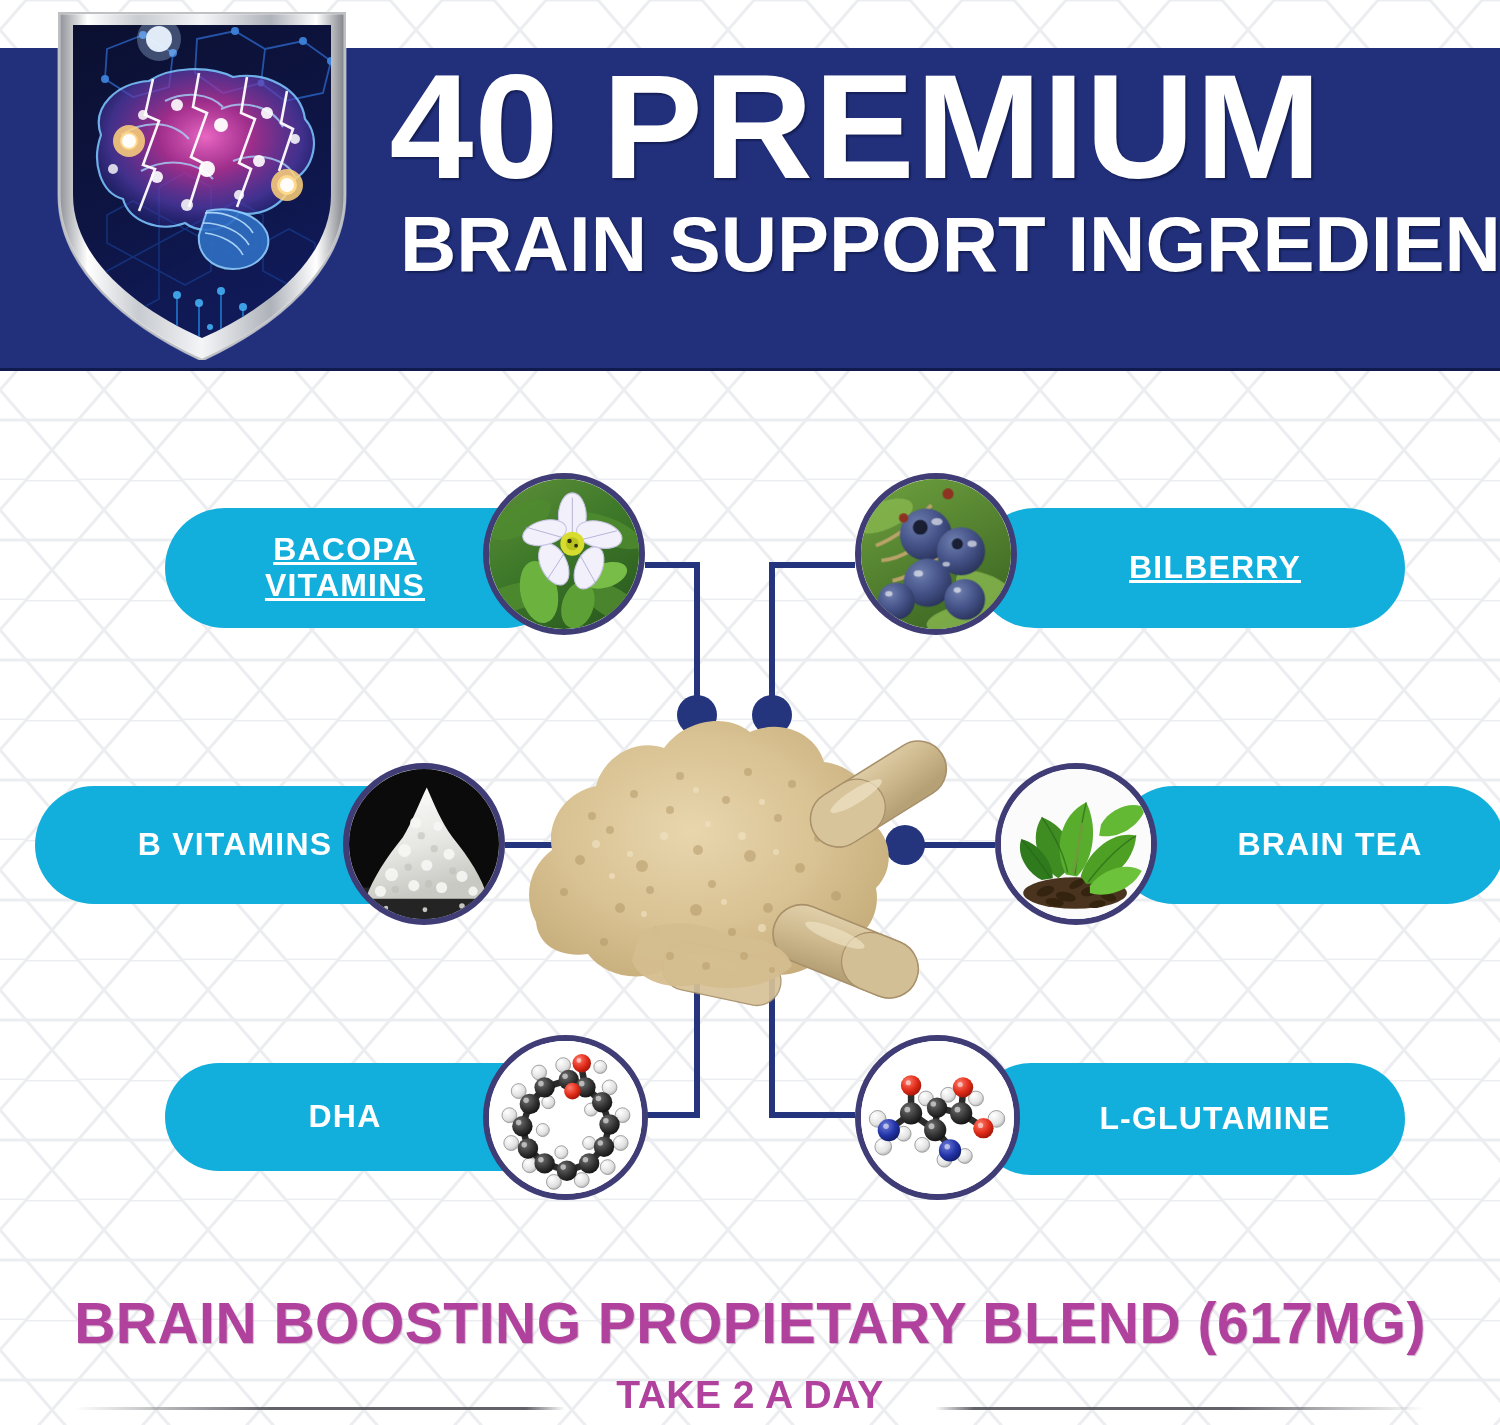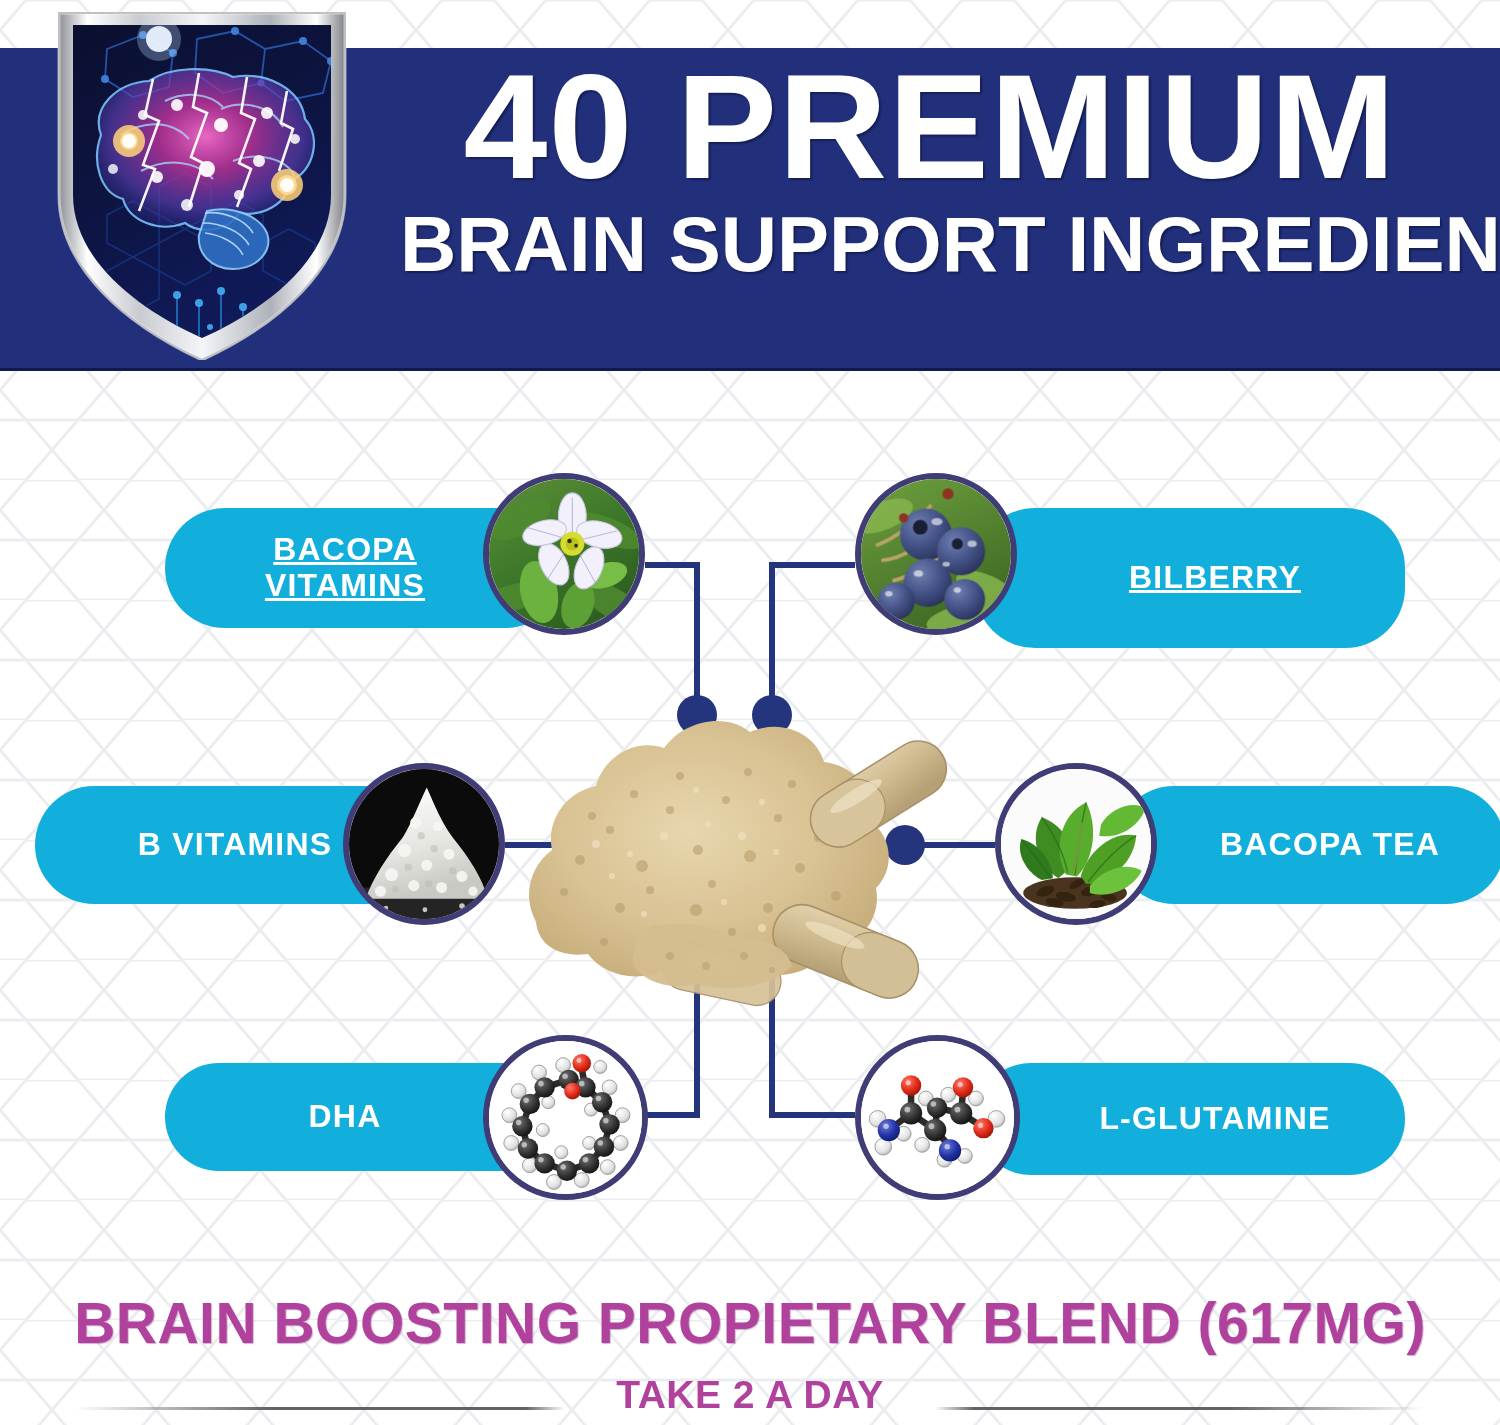--- a/index.html
+++ b/index.html
@@ -22,21 +22,21 @@
     position:absolute;left:0;top:48px;width:1500px;height:320px;
     background:#22307c;
     z-index:2;
   }
   #header-banner::after{
     content:"";position:absolute;left:0;bottom:-3px;width:100%;height:3px;
     background:#101a4d;
   }
   #title-block{
     position:absolute;left:400px;top:55px;width:1060px;
-    z-index:4;text-align:center;
+    z-index:4;
   }
   #title-main{
     font-family:"Liberation Sans Narrow","Liberation Sans",sans-serif;
     font-weight:bold;
     font-size:148px;
     line-height:0.97;
     color:#ffffff;
     letter-spacing:1px;
     transform:scaleX(1.02);
     text-shadow:2px 2px 2px rgba(10,16,55,.55);
@@ -502,21 +502,21 @@
       <ellipse cx="62" cy="102" rx="5" ry="3.5"></ellipse>
       <ellipse cx="104" cy="120" rx="4" ry="3"></ellipse>
       <ellipse cx="30" cy="124" rx="4" ry="3"></ellipse>
       <ellipse cx="92" cy="92" rx="4" ry="2.6"></ellipse>
     </g>
 
     <circle cx="94" cy="16" r="6" fill="#8e3322"></circle>
     <circle cx="46" cy="42" r="5" fill="#8e3322"></circle>
   </svg>
 </div>
-<div class="ing-pill two-line" style="left:975px;top:508px;width:380px;height:140px;border-radius:60px;padding-left:50px;">
+<div class="ing-pill two-line" style="left:975px;top:508px;width:380px;height:120px;border-radius:60px;padding-left:50px;">
   <div>
     <div>BILBERRY</div>
   </div>
 </div>
 
 <div class="ing-pill one-line" style="left:35px;top:786px;width:400px;height:118px;border-radius:59px;padding-right:35px;">
   <div>B VITAMINS</div>
 </div>
 <div class="ing-circle" style="left:343px;top:763px;width:162px;height:162px;">
   <svg viewBox="0 0 162 162">
@@ -595,21 +595,21 @@
       <path d="M44 52 C58 72 68 92 72 112"></path>
       <path d="M92 36 C86 62 82 92 80 114"></path>
       <path d="M146 72 C126 84 108 104 94 122"></path>
       <path d="M22 76 C34 90 46 106 54 118"></path>
     </g>
 
     <path d="M78 112 C82 96 84 78 88 58" stroke="#6d9c3a" stroke-width="3" fill="none"></path>
   </svg>
 </div>
 <div class="ing-pill one-line" style="left:1115px;top:786px;width:350px;height:118px;border-radius:59px;padding-left:40px;">
-  <div>BACOPA TEA</div>
+  <div>BRAIN TEA</div>
 </div>
 
 <div class="ing-pill one-line" style="left:165px;top:1063px;width:360px;height:108px;border-radius:56px;padding-right:40px;">
   <div>DHA</div>
 </div>
 <div class="ing-circle" style="left:483px;top:1035px;width:165px;height:165px;">
   <svg viewBox="0 0 165 165">
     <defs>
       <radialGradient id="cAtom" cx="0.35" cy="0.3" r="0.75">
         <stop offset="0" stop-color="#6e6e6e"></stop>

